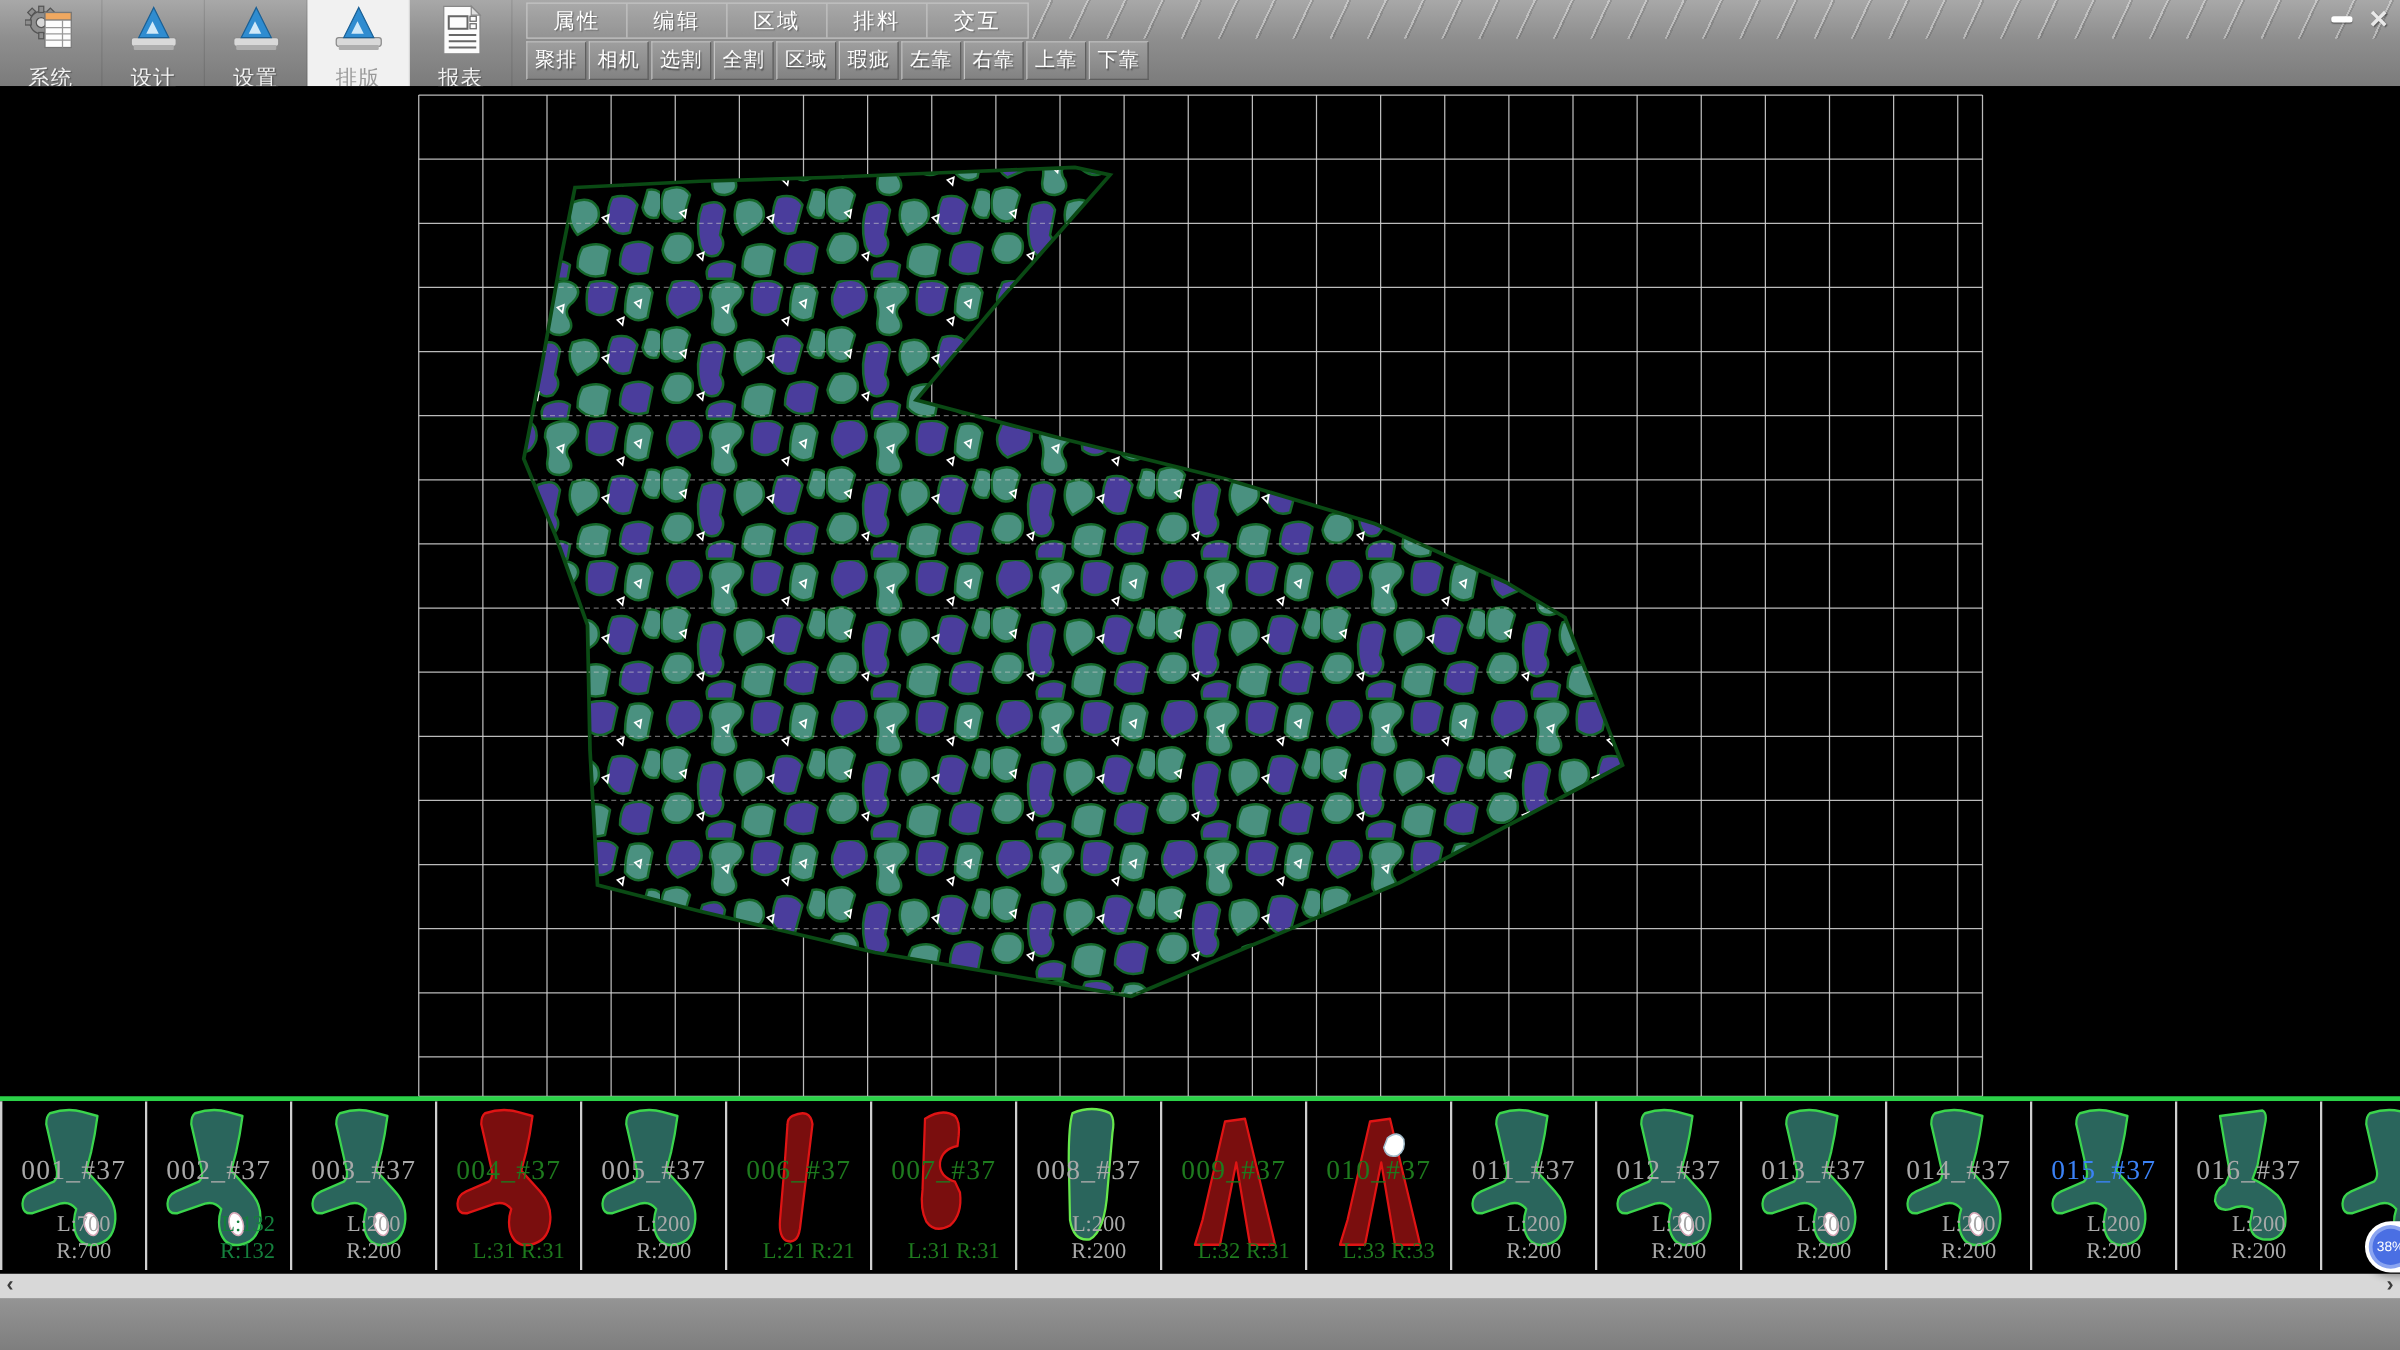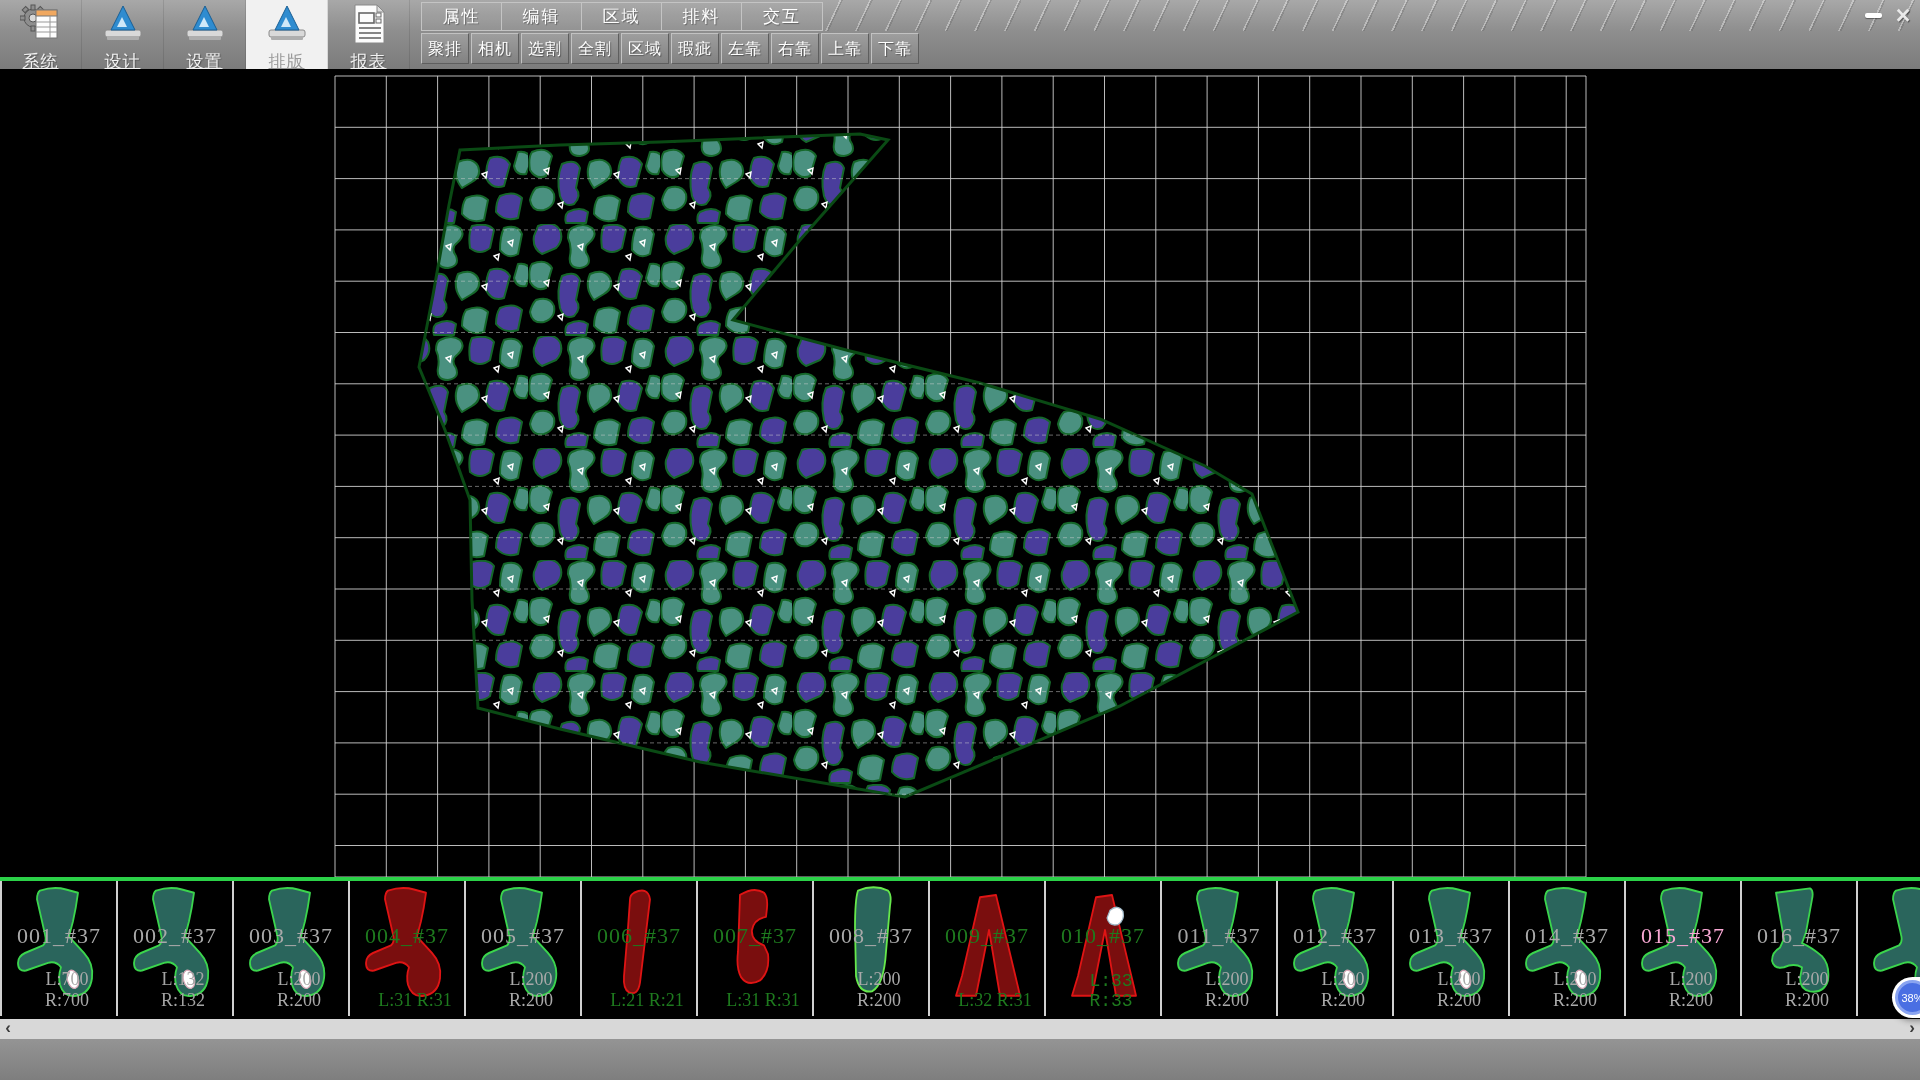--- a/index.html
+++ b/index.html
@@ -292,21 +292,21 @@
         </svg>
         <div class="tid" style="color: rgb(169, 169, 169);">001_#37</div>
         <div class="tsz" style="color: rgb(169, 169, 169);">L:700 R:700</div>
       </div>
       <div class="thumb">
         <svg viewBox="0 0 100 115" preserveAspectRatio="none">
           <path d="M30,6 Q44,2 56,5 L68,8 Q66,22 63,34 L59,48 Q66,55 74,63 Q84,73 82,86 Q80,100 66,102 Q54,104 50,92 Q48,84 51,76 Q46,70 38,72 L16,79 Q8,80 8,72 Q8,66 15,63 L33,56 Q37,53 35,46 L27,14 Q27,8 30,6 Z" fill="#2a655c" stroke="#3bd54d" stroke-width="1.8" stroke-linejoin="round"></path>
           <ellipse cx="63" cy="87" rx="5.5" ry="8.5" transform="rotate(-18 63 87)" fill="#fff" stroke="#d8a8b8" stroke-width="1.2"></ellipse>
         </svg>
         <div class="tid" style="color: rgb(169, 169, 169);">002_#37</div>
-        <div class="tsz" style="color: #a3a3a3;">L:132 R:132</div>
+        <div class="tsz" style="color: #15803d; text-align: right;">L:132 R:132</div>
       </div>
       <div class="thumb">
         <svg viewBox="0 0 100 115" preserveAspectRatio="none">
           <path d="M30,6 Q44,2 56,5 L68,8 Q66,22 63,34 L59,48 Q66,55 74,63 Q84,73 82,86 Q80,100 66,102 Q54,104 50,92 Q48,84 51,76 Q46,70 38,72 L16,79 Q8,80 8,72 Q8,66 15,63 L33,56 Q37,53 35,46 L27,14 Q27,8 30,6 Z" fill="#2a655c" stroke="#3bd54d" stroke-width="1.8" stroke-linejoin="round"></path>
           <ellipse cx="63" cy="87" rx="5.5" ry="8.5" transform="rotate(-18 63 87)" fill="#fff" stroke="#d8a8b8" stroke-width="1.2"></ellipse>
         </svg>
         <div class="tid" style="color: rgb(169, 169, 169);">003_#37</div>
         <div class="tsz" style="color: rgb(169, 169, 169);">L:200 R:200</div>
       </div>
       <div class="thumb">
@@ -350,21 +350,21 @@
         </svg>
         <div class="tid" style="color: rgb(30, 122, 30);">009_#37</div>
         <div class="tsz" style="color: rgb(30, 122, 30);">L:32 R:31</div>
       </div>
       <div class="thumb">
         <svg viewBox="0 0 100 115" preserveAspectRatio="none">
           <path d="M42,12 L58,10 L80,94 L82,102 L62,102 L51,42 L38,102 L18,102 L24,84 Z" fill="#7a0e0e" stroke="#df1414" stroke-width="1.8" stroke-linejoin="round"></path>
           <path d="M56,24 Q64,18 69,25 Q71,33 64,37 Q55,39 53,31 Z" fill="#fff" stroke="#9fb9c8" stroke-width="1.2"></path>
         </svg>
         <div class="tid" style="color: rgb(30, 122, 30);">010_#37</div>
-        <div class="tsz" style="color: rgb(30, 122, 30); font-family: Liberation Mono, monospace;">L:33 R:33</div>
+        <div class="tsz" style="color: rgb(30, 122, 30);">L:33 R:33</div>
       </div>
       <div class="thumb">
         <svg viewBox="0 0 100 115" preserveAspectRatio="none">
           <path d="M30,6 Q44,2 56,5 L68,8 Q66,22 63,34 L59,48 Q66,55 74,63 Q84,73 82,86 Q80,100 66,102 Q54,104 50,92 Q48,84 51,76 Q46,70 38,72 L16,79 Q8,80 8,72 Q8,66 15,63 L33,56 Q37,53 35,46 L27,14 Q27,8 30,6 Z" fill="#2a655c" stroke="#3bd54d" stroke-width="1.8" stroke-linejoin="round"></path>
         </svg>
         <div class="tid" style="color: #a3a3a3;">011_#37</div>
         <div class="tsz" style="color: rgb(169, 169, 169);">L:200 R:200</div>
       </div>
       <div class="thumb">
         <svg viewBox="0 0 100 115" preserveAspectRatio="none">
@@ -387,21 +387,21 @@
           <path d="M30,6 Q44,2 56,5 L68,8 Q66,22 63,34 L59,48 Q66,55 74,63 Q84,73 82,86 Q80,100 66,102 Q54,104 50,92 Q48,84 51,76 Q46,70 38,72 L16,79 Q8,80 8,72 Q8,66 15,63 L33,56 Q37,53 35,46 L27,14 Q27,8 30,6 Z" fill="#2a655c" stroke="#3bd54d" stroke-width="1.8" stroke-linejoin="round"></path>
           <ellipse cx="63" cy="87" rx="5.5" ry="8.5" transform="rotate(-18 63 87)" fill="#fff" stroke="#d8a8b8" stroke-width="1.2"></ellipse>
         </svg>
         <div class="tid" style="color: rgb(169, 169, 169);">014_#37</div>
         <div class="tsz" style="color: rgb(169, 169, 169);">L:200 R:200</div>
       </div>
       <div class="thumb">
         <svg viewBox="0 0 100 115" preserveAspectRatio="none">
           <path d="M30,6 Q44,2 56,5 L68,8 Q66,22 63,34 L59,48 Q66,55 74,63 Q84,73 82,86 Q80,100 66,102 Q54,104 50,92 Q48,84 51,76 Q46,70 38,72 L16,79 Q8,80 8,72 Q8,66 15,63 L33,56 Q37,53 35,46 L27,14 Q27,8 30,6 Z" fill="#2a655c" stroke="#3bd54d" stroke-width="1.8" stroke-linejoin="round"></path>
         </svg>
-        <div class="tid" style="color: #f9a8d4;">015_#37</div>
+        <div class="tid" style="color: #3b82f6;">015_#37</div>
         <div class="tsz" style="color: rgb(169, 169, 169);">L:200 R:200</div>
       </div>
       <div class="thumb">
         <svg viewBox="0 0 100 115" preserveAspectRatio="none">
           <path d="M26,8 L60,4 Q64,6 62,14 L56,44 L52,54 Q62,58 72,66 Q80,74 78,88 Q74,100 60,98 Q50,96 50,86 L52,76 Q44,72 34,76 Q24,78 22,70 Q22,62 30,58 L34,50 Q30,30 26,8 Z" fill="#2a655c" stroke="#3bd54d" stroke-width="1.8" stroke-linejoin="round"></path>
         </svg>
         <div class="tid" style="color: rgb(169, 169, 169);">016_#37</div>
         <div class="tsz" style="color: rgb(169, 169, 169);">L:200 R:200</div>
       </div>
       <div class="thumb">

